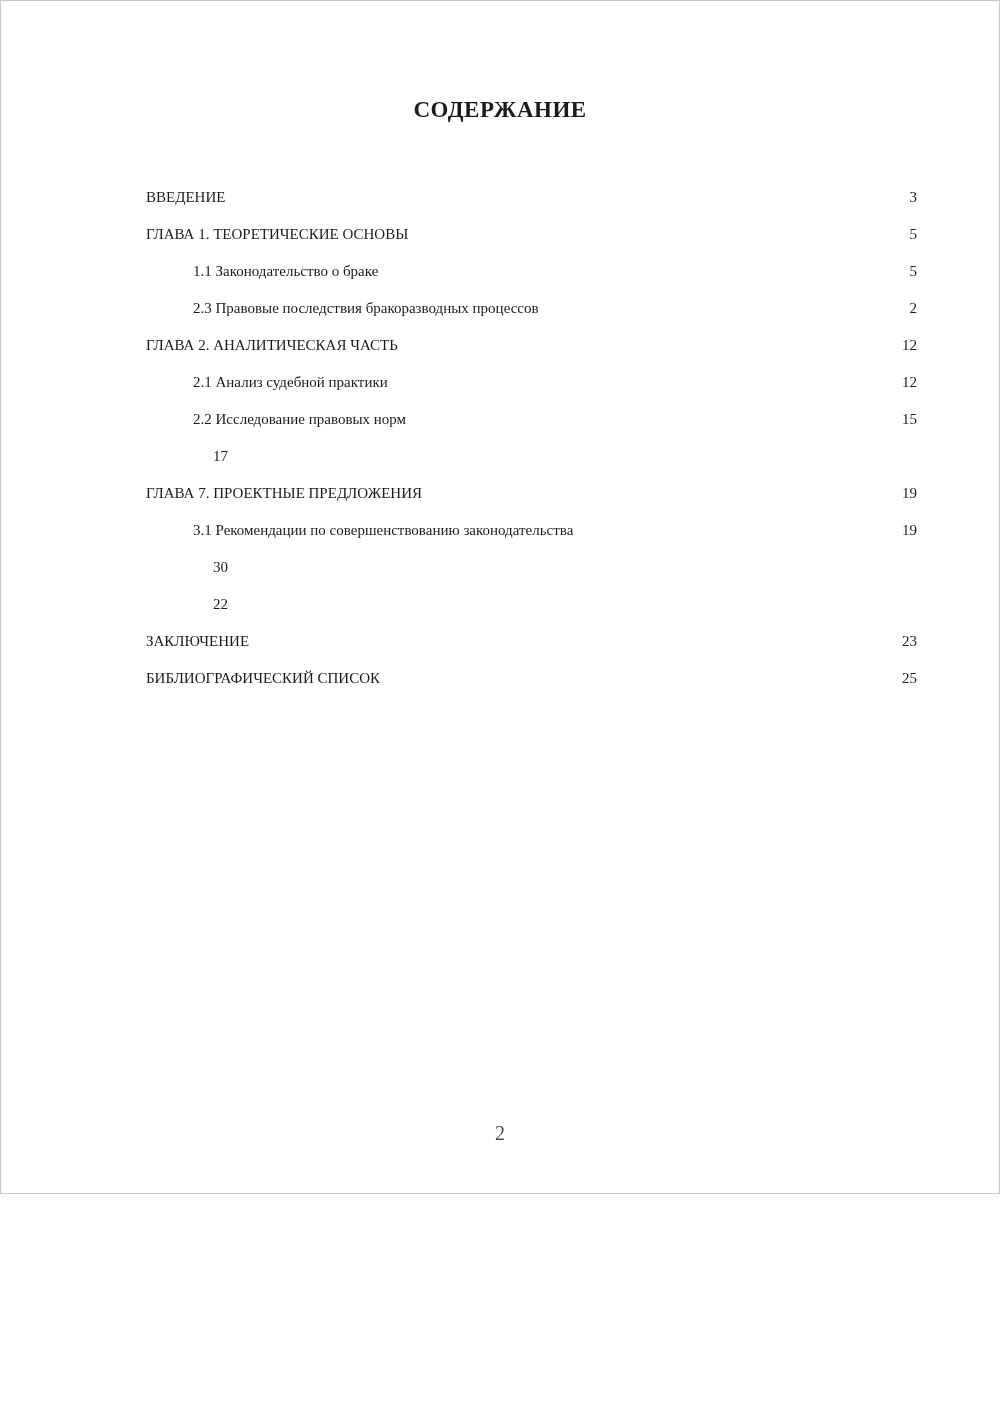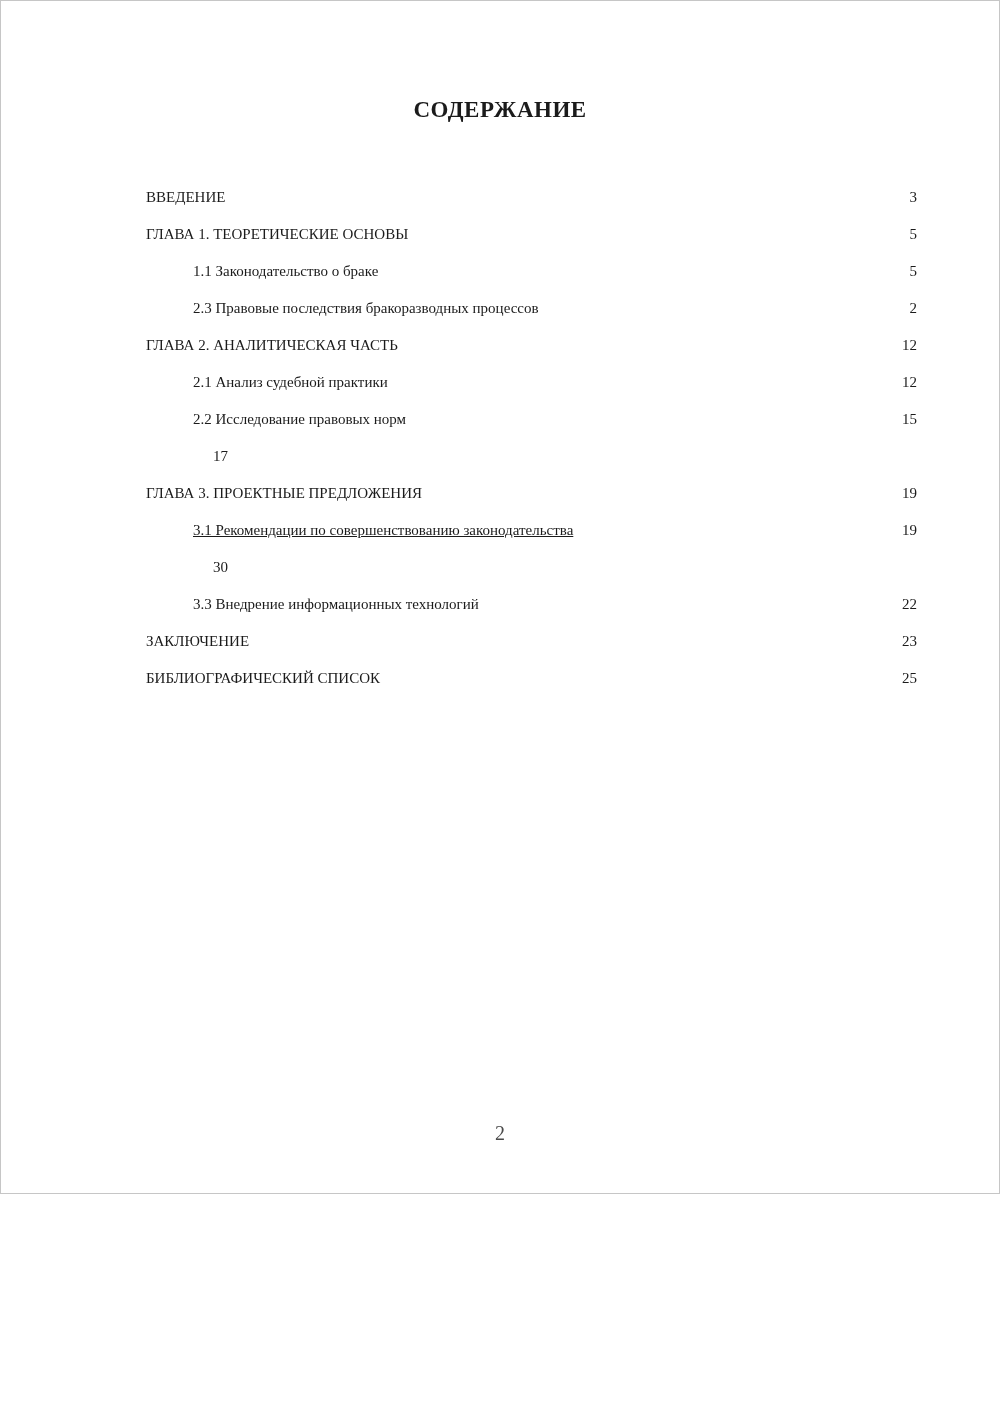--- a/index.html
+++ b/index.html
@@ -36,21 +36,20 @@
     line-height: 37px;
   }
   .toc-row.lvl1 {
     padding-left: 47px;
   }
   .toc-label {
     text-align: left;
   }
   .toc-label.wrap {
     max-width: 500px;
-    text-decoration: underline;
   }
   .toc-page {
     text-align: right;
     padding-left: 20px;
     white-space: nowrap;
   }
   .page-footer {
     position: absolute;
     left: 0;
     right: 0;
@@ -103,35 +102,34 @@
     <div class="toc-row lvl1">
       <span class="toc-label">2.2 Исследование правовых норм</span>
       <span class="toc-page">15</span>
     </div>
 
     <div class="toc-row lvl1">
       <span class="toc-page">17</span>
     </div>
 
     <div class="toc-row lvl0">
-      <span class="toc-label">ГЛАВА 3. ПРОЕКТНЫЕ ПРЕДЛОЖЕНИЯ</span>
+      <span class="toc-label">ГЛАВА 7. ПРОЕКТНЫЕ ПРЕДЛОЖЕНИЯ</span>
       <span class="toc-page">19</span>
     </div>
 
     <div class="toc-row lvl1">
       <span class="toc-label wrap">3.1 Рекомендации по совершенствованию законодательства</span>
       <span class="toc-page">19</span>
     </div>
 
     <div class="toc-row lvl1">
       <span class="toc-page">30</span>
     </div>
 
     <div class="toc-row lvl1">
-      <span class="toc-label">3.3 Внедрение информационных технологий</span>
       <span class="toc-page">22</span>
     </div>
 
     <div class="toc-row lvl0">
       <span class="toc-label">ЗАКЛЮЧЕНИЕ</span>
       <span class="toc-page">23</span>
     </div>
 
     <div class="toc-row lvl0">
       <span class="toc-label">БИБЛИОГРАФИЧЕСКИЙ СПИСОК</span>

